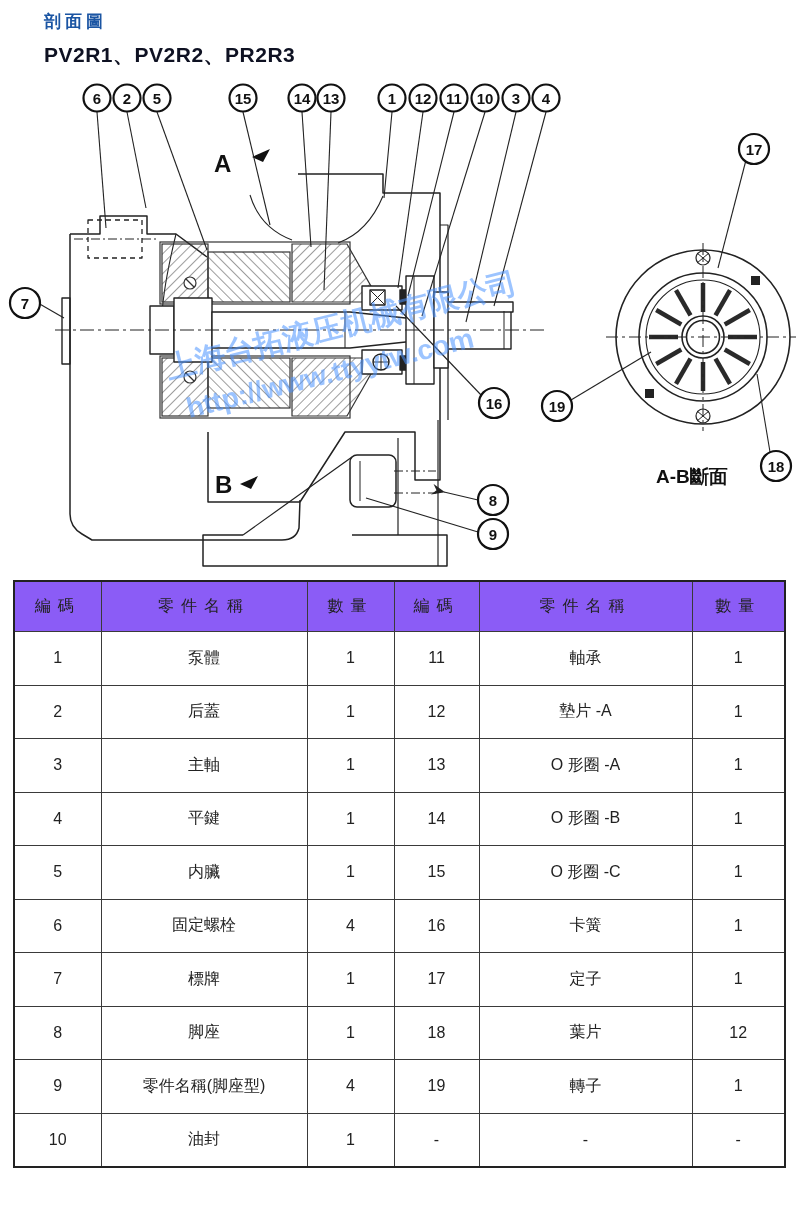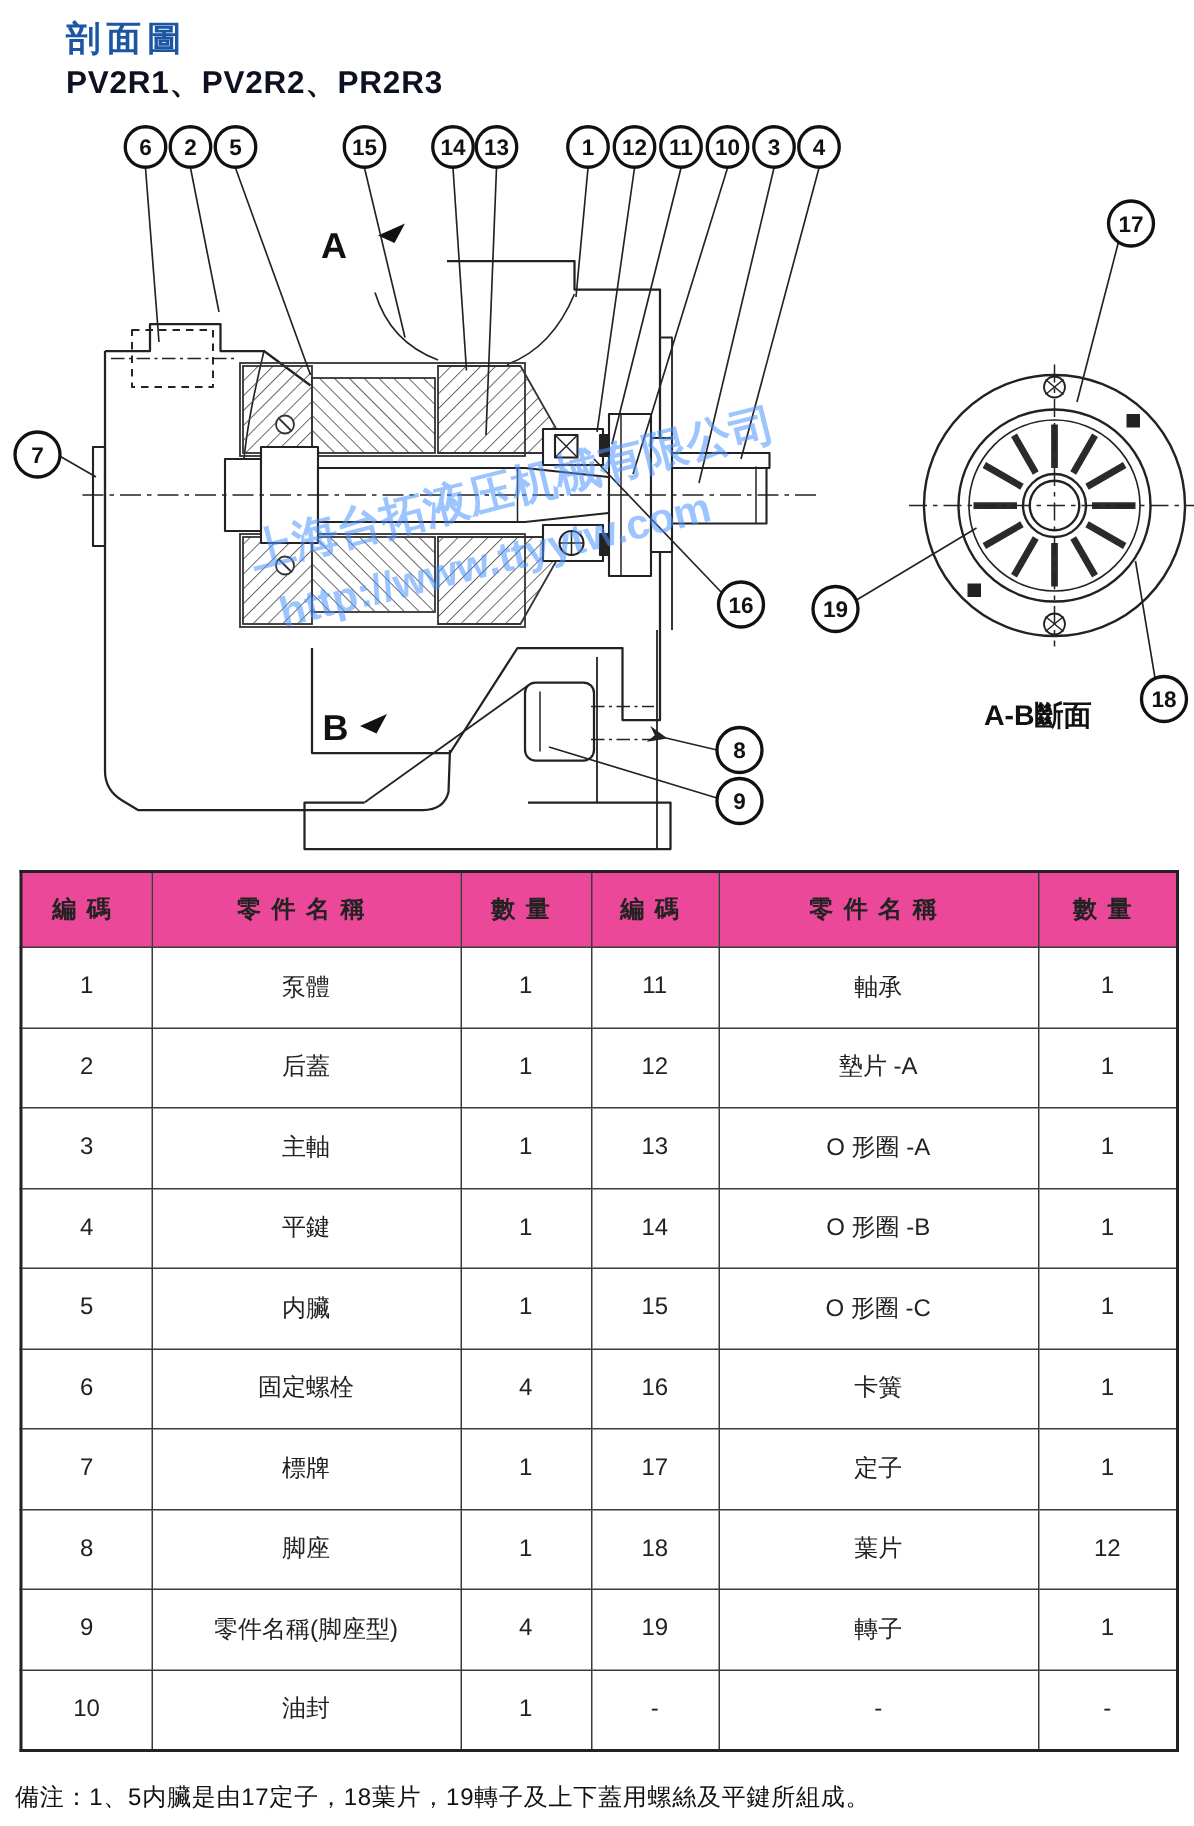--- a/index.html
+++ b/index.html
@@ -1,39 +1,39 @@
 <!DOCTYPE html>
 <html><head>
 <meta charset="utf-8">
 <style>
   html,body{margin:0;padding:0;background:#fff;}
   .page{
     position:relative;width:796px;height:1217px;background:#ffffff;
     font-family:"Liberation Sans","DejaVu Sans",sans-serif;overflow:hidden;
   }
   .title{
-    position:absolute;left:44px;top:10px;font-size:23px;font-weight:bold;
+    position:absolute;left:44px;top:10px;font-size:17px;font-weight:bold;
     color:#1b55a3;letter-spacing:4px;
   }
   .subtitle{
     position:absolute;left:44px;top:41px;font-size:21px;font-weight:bold;
     color:#0e1122;letter-spacing:0.5px;
   }
   svg.diagram{position:absolute;left:0;top:60px;}
   table.parts{
     position:absolute;left:13px;top:580px;width:771px;
     border-collapse:collapse;table-layout:fixed;
     border:2.5px solid #222;
   }
   table.parts th,table.parts td{
     border:1.5px solid #3a3a3a;text-align:center;vertical-align:middle;
     color:#222;font-size:16px;padding:0;
   }
   table.parts th{
-    height:49px;background:#ec4899;font-weight:bold;letter-spacing:7px;
+    height:49px;background:#8b5cf6;font-weight:normal;letter-spacing:7px;
   }
   table.parts td{height:52.5px;font-weight:normal;}
   .footnote{
     position:absolute;left:10px;top:1188px;font-size:16px;color:#111;
     letter-spacing:0.5px;
   }
 </style>
 </head>
 <body>
 
@@ -361,15 +361,14 @@
         <td>10</td>
           <td>油封</td>
           <td>1</td>
           <td>-</td>
           <td>-</td>
           <td>-</td>
       </tr>
     </tbody>
   </table>
 
-  <div class="footnote">備注：1、5内臟是由17定子，18葉片，19轉子及上下蓋用螺絲及平鍵所組成。</div>
 
 </div>
 
 </body></html>

